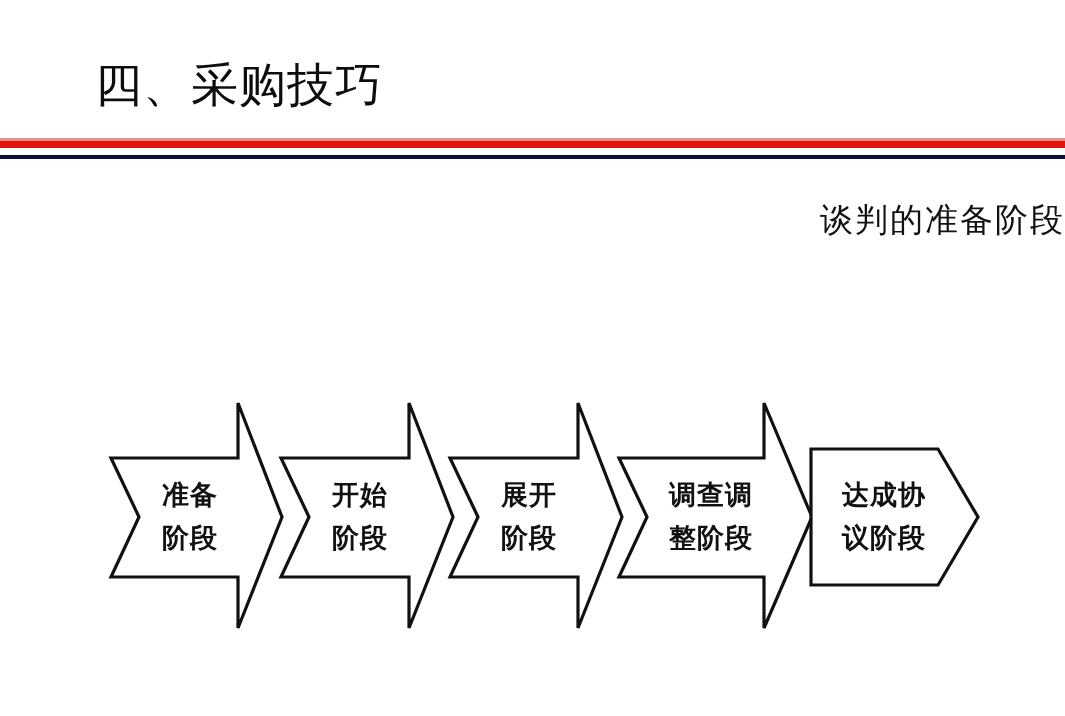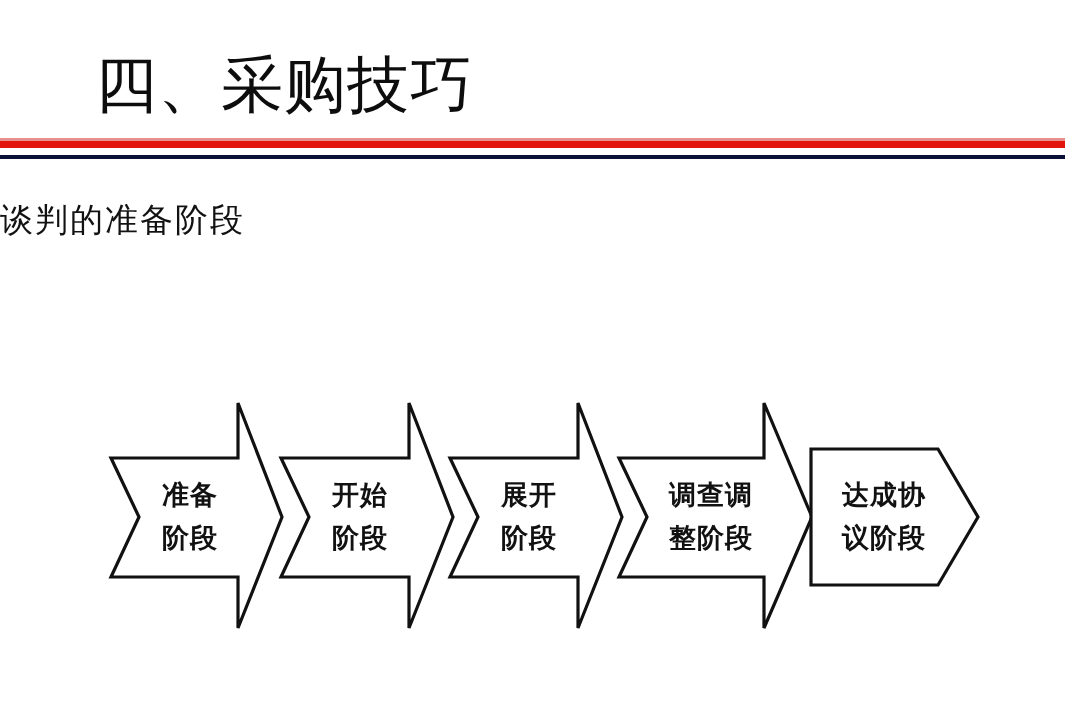--- a/index.html
+++ b/index.html
@@ -14,21 +14,21 @@
     overflow: hidden;
     font-family: "Liberation Sans", sans-serif;
   }
 
   
   #slide-title {
     position: absolute;
     left: 95px;
     top: 54px;
     font-family: "Liberation Serif", "DejaVu Serif", serif;
-    font-size: 62px;
+    font-size: 47px;
     line-height: 62px;
     color: #0d0d0d;
     letter-spacing: 1px;
     white-space: nowrap;
   }
 
   
   #divider-group {
     position: absolute;
     left: 0;
@@ -60,21 +60,21 @@
     width: 1065px; height: 4px;
     background: #0b1038;
   }
 
   
   #subtitle {
     position: absolute;
     left: 0;
     top: 198px;
     width: 1065px;
-    text-align: left;
+    text-align: right;
     font-family: "Liberation Serif", "DejaVu Serif", serif;
     font-size: 33px;
     line-height: 44px;
     color: #121212;
     letter-spacing: 2px;
   }
 
   
   #process-diagram {
     position: absolute;

